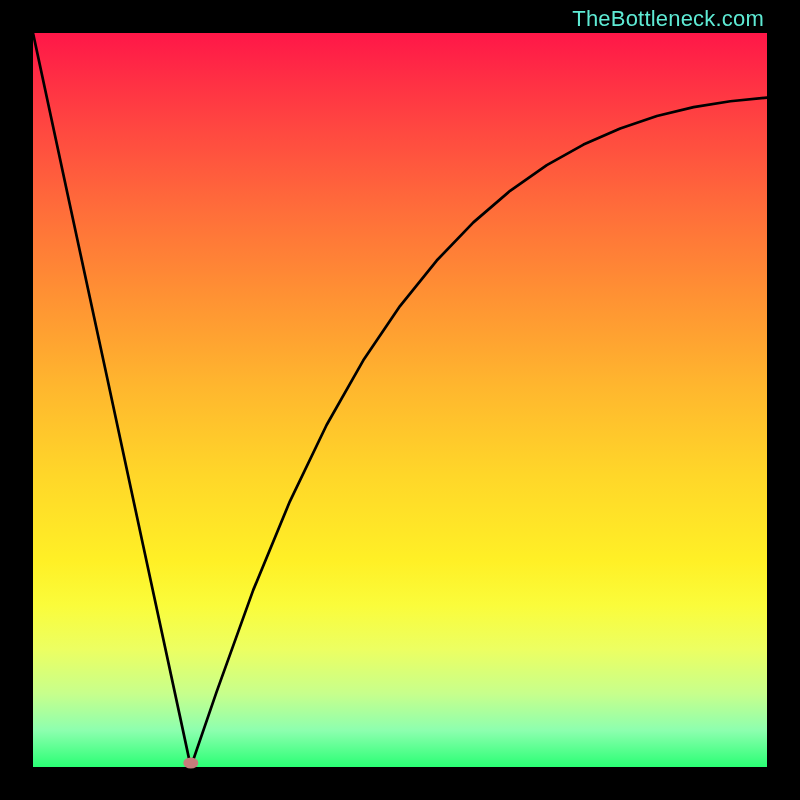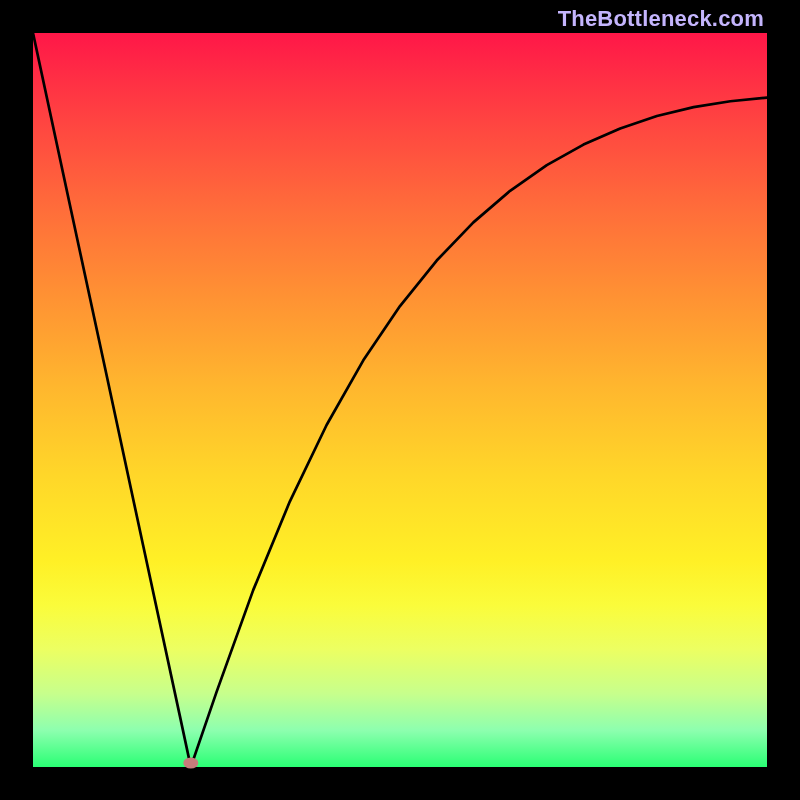--- a/index.html
+++ b/index.html
@@ -45,22 +45,22 @@
     top: 0;
     width: 100%;
     height: 100%;
     pointer-events: none;
   }
   .attribution {
     position: absolute;
     top: 6px;
     right: 36px;
     font-size: 22px;
-    font-weight: 700;
-    color: #c4b5fd;
+    font-weight: 400;
+    color: #5eead4;
     letter-spacing: 0.2px;
     text-align: right;
   }
 </style>
 </head>
 <body>
 
 <div class="frame">
 
   <div class="plot-area"></div>

